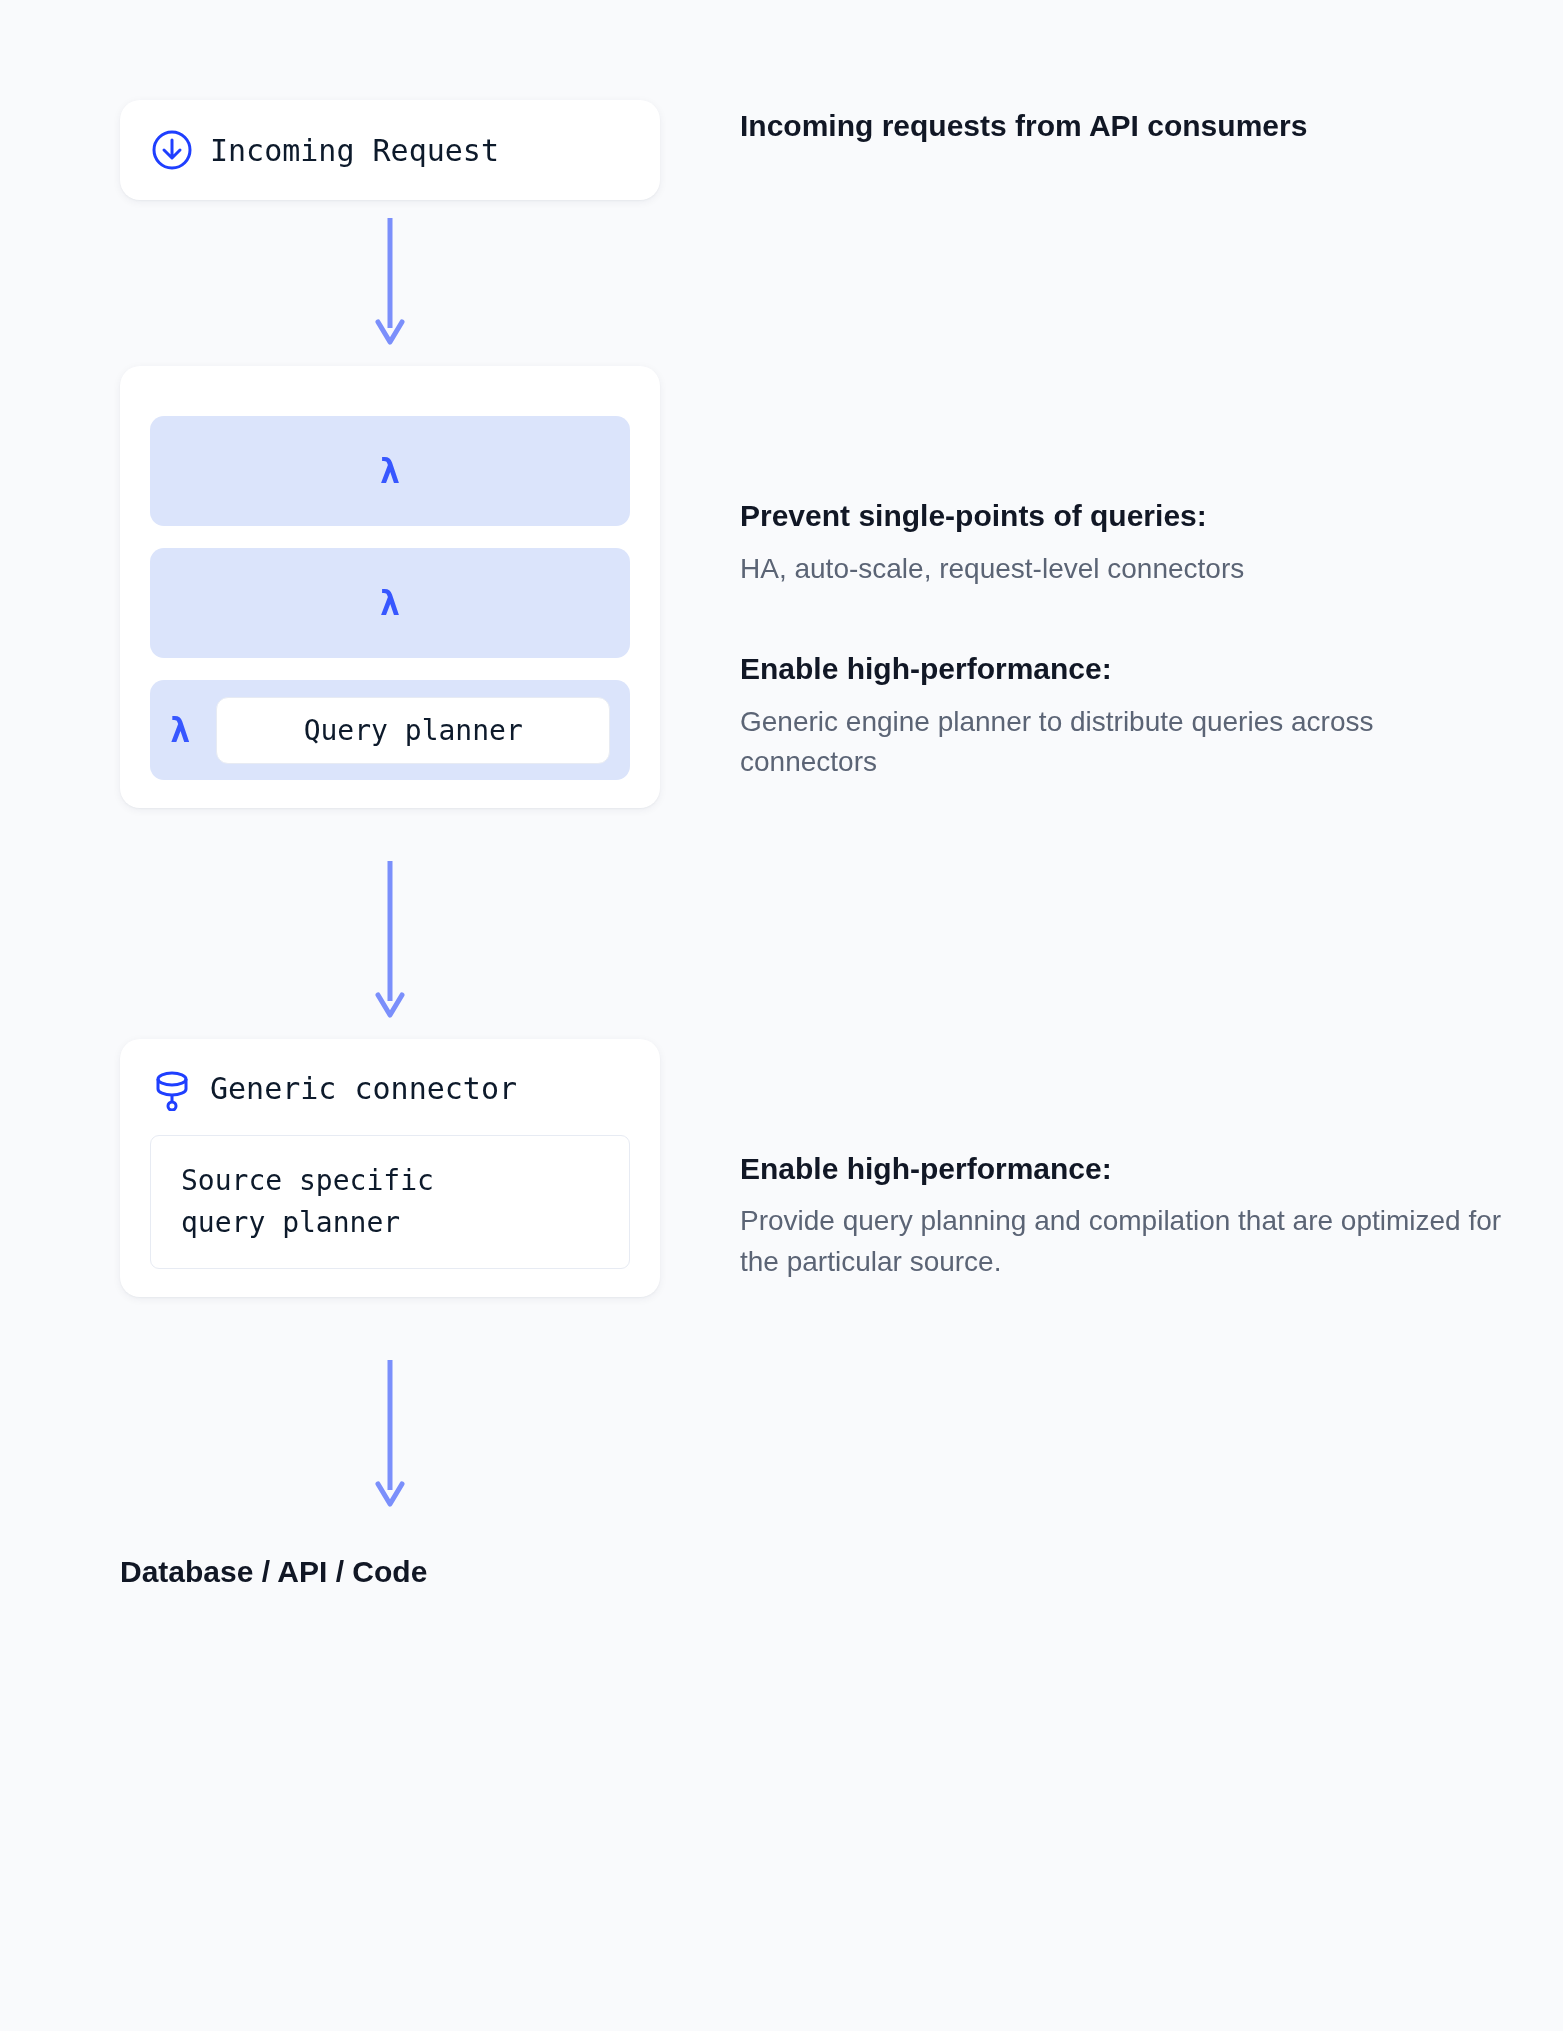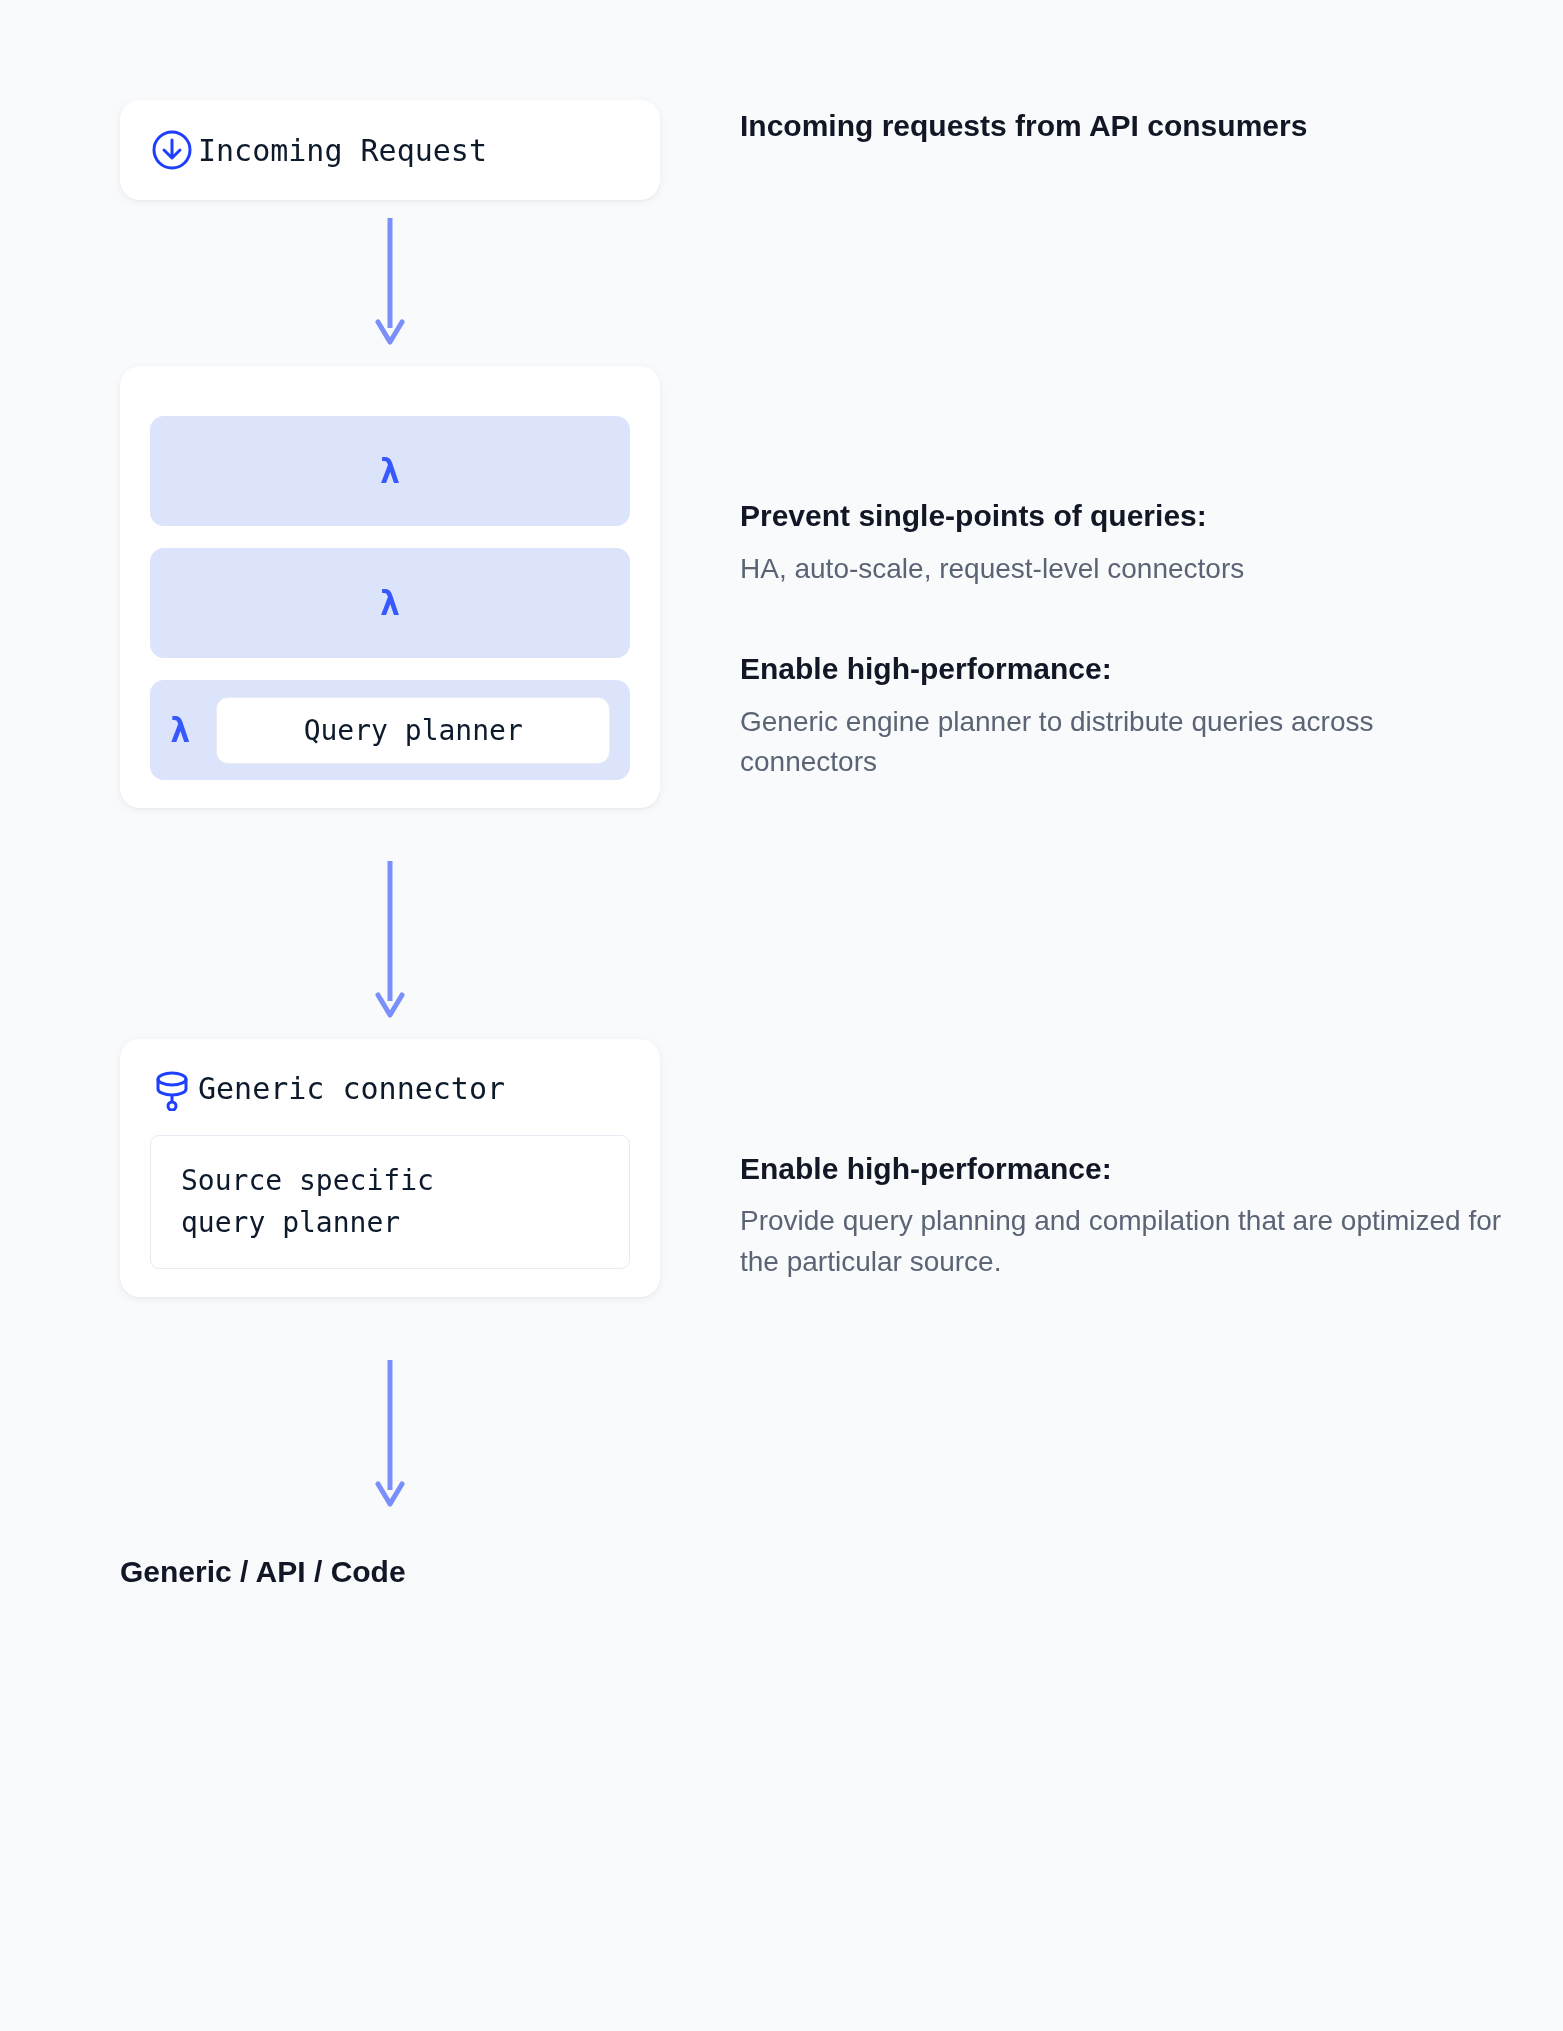--- a/index.html
+++ b/index.html
@@ -14,21 +14,21 @@
   }
   .row { display: flex; align-items: flex-start; gap: 80px; }
   .left-col { width: 540px; flex-shrink: 0; position: relative; }
   .right-col { flex: 1; padding-top: 10px; }
   .card {
     background: #ffffff;
     border-radius: 20px;
     box-shadow: 0 2px 8px rgba(20,30,60,0.06), 0 1px 2px rgba(20,30,60,0.04);
     padding: 28px 30px;
   }
-  .card-header { display: flex; align-items: center; gap: 4px; }
+  .card-header { display: flex; align-items: center; gap: 16px; }
   .card-title {
     font-family: ui-monospace, 'SF Mono', Menlo, Consolas, monospace;
     font-size: 30px;
     font-weight: 500;
     color: #0d1a2b;
   }
   .icon-wrap { width: 44px; height: 44px; display:flex; align-items:center; justify-content:center; }
   .lambda-box {
     background: #dbe4fb;
     border-radius: 14px;
@@ -172,15 +172,15 @@
 
 <div class="arrow">
   <svg width="40" height="150" viewBox="0 0 40 150">
     <line x1="20" y1="0" x2="20" y2="130" stroke="#7b8ffb" stroke-width="5"></line>
     <path d="M8 124 L20 144 L32 124" fill="none" stroke="#7b8ffb" stroke-width="5" stroke-linecap="round" stroke-linejoin="round"></path>
   </svg>
 </div>
 
 <div class="row">
   <div class="right-col domain-pad">
-    <div class="desc-heading">Generic / API / Code</div>
+    <div class="desc-heading">Database / API / Code</div>
   </div>
 </div>
 
 </body></html>

